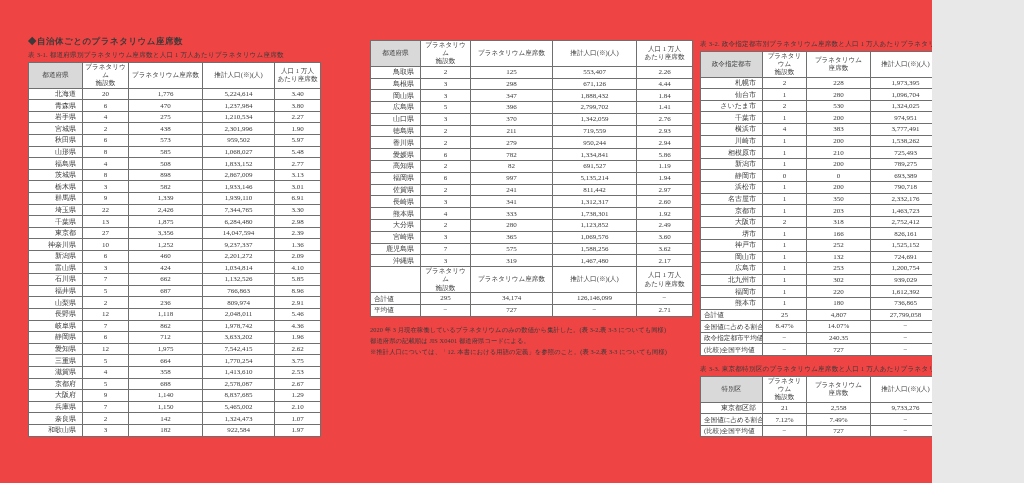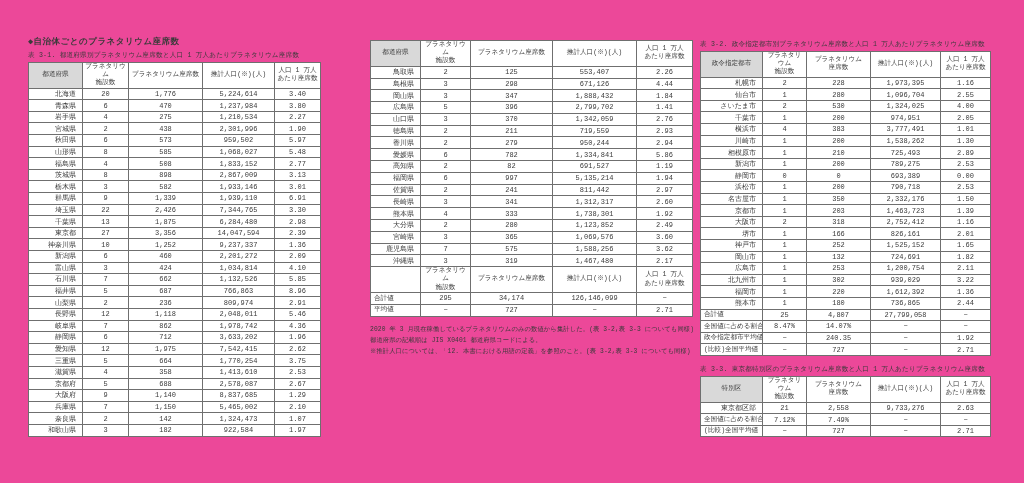--- a/index.html
+++ b/index.html
@@ -1,18 +1,18 @@
 <!DOCTYPE html>
 <html><head>
 <meta charset="utf-8">
 <style>
   html,body{margin:0;padding:0;background:#e8e8e8;}
   .page{
-    position:relative;width:1024px;height:483px;background:#ec4899;
-    font-family:Liberation Mono, monospace;color:#3a3a3a;
+    position:relative;width:932px;height:483px;background:#ef4444;
+    font-family:Liberation Serif, serif;color:#3a3a3a;
     overflow:hidden;
   }
   .col{position:absolute;top:0;}
   .col-left{left:28px;top:36px;width:292px;}
   .col-mid{left:370px;top:40px;width:326px;}
   .col-right{left:700px;top:40px;width:290px;}
   .doc-title{font-size:8.5px;font-weight:bold;letter-spacing:.5px;margin-bottom:3px;}
   .caption{font-size:6.6px;letter-spacing:.2px;margin-bottom:2px;white-space:nowrap;}
   table.t{
     border-collapse:collapse;table-layout:fixed;background:#fff;

